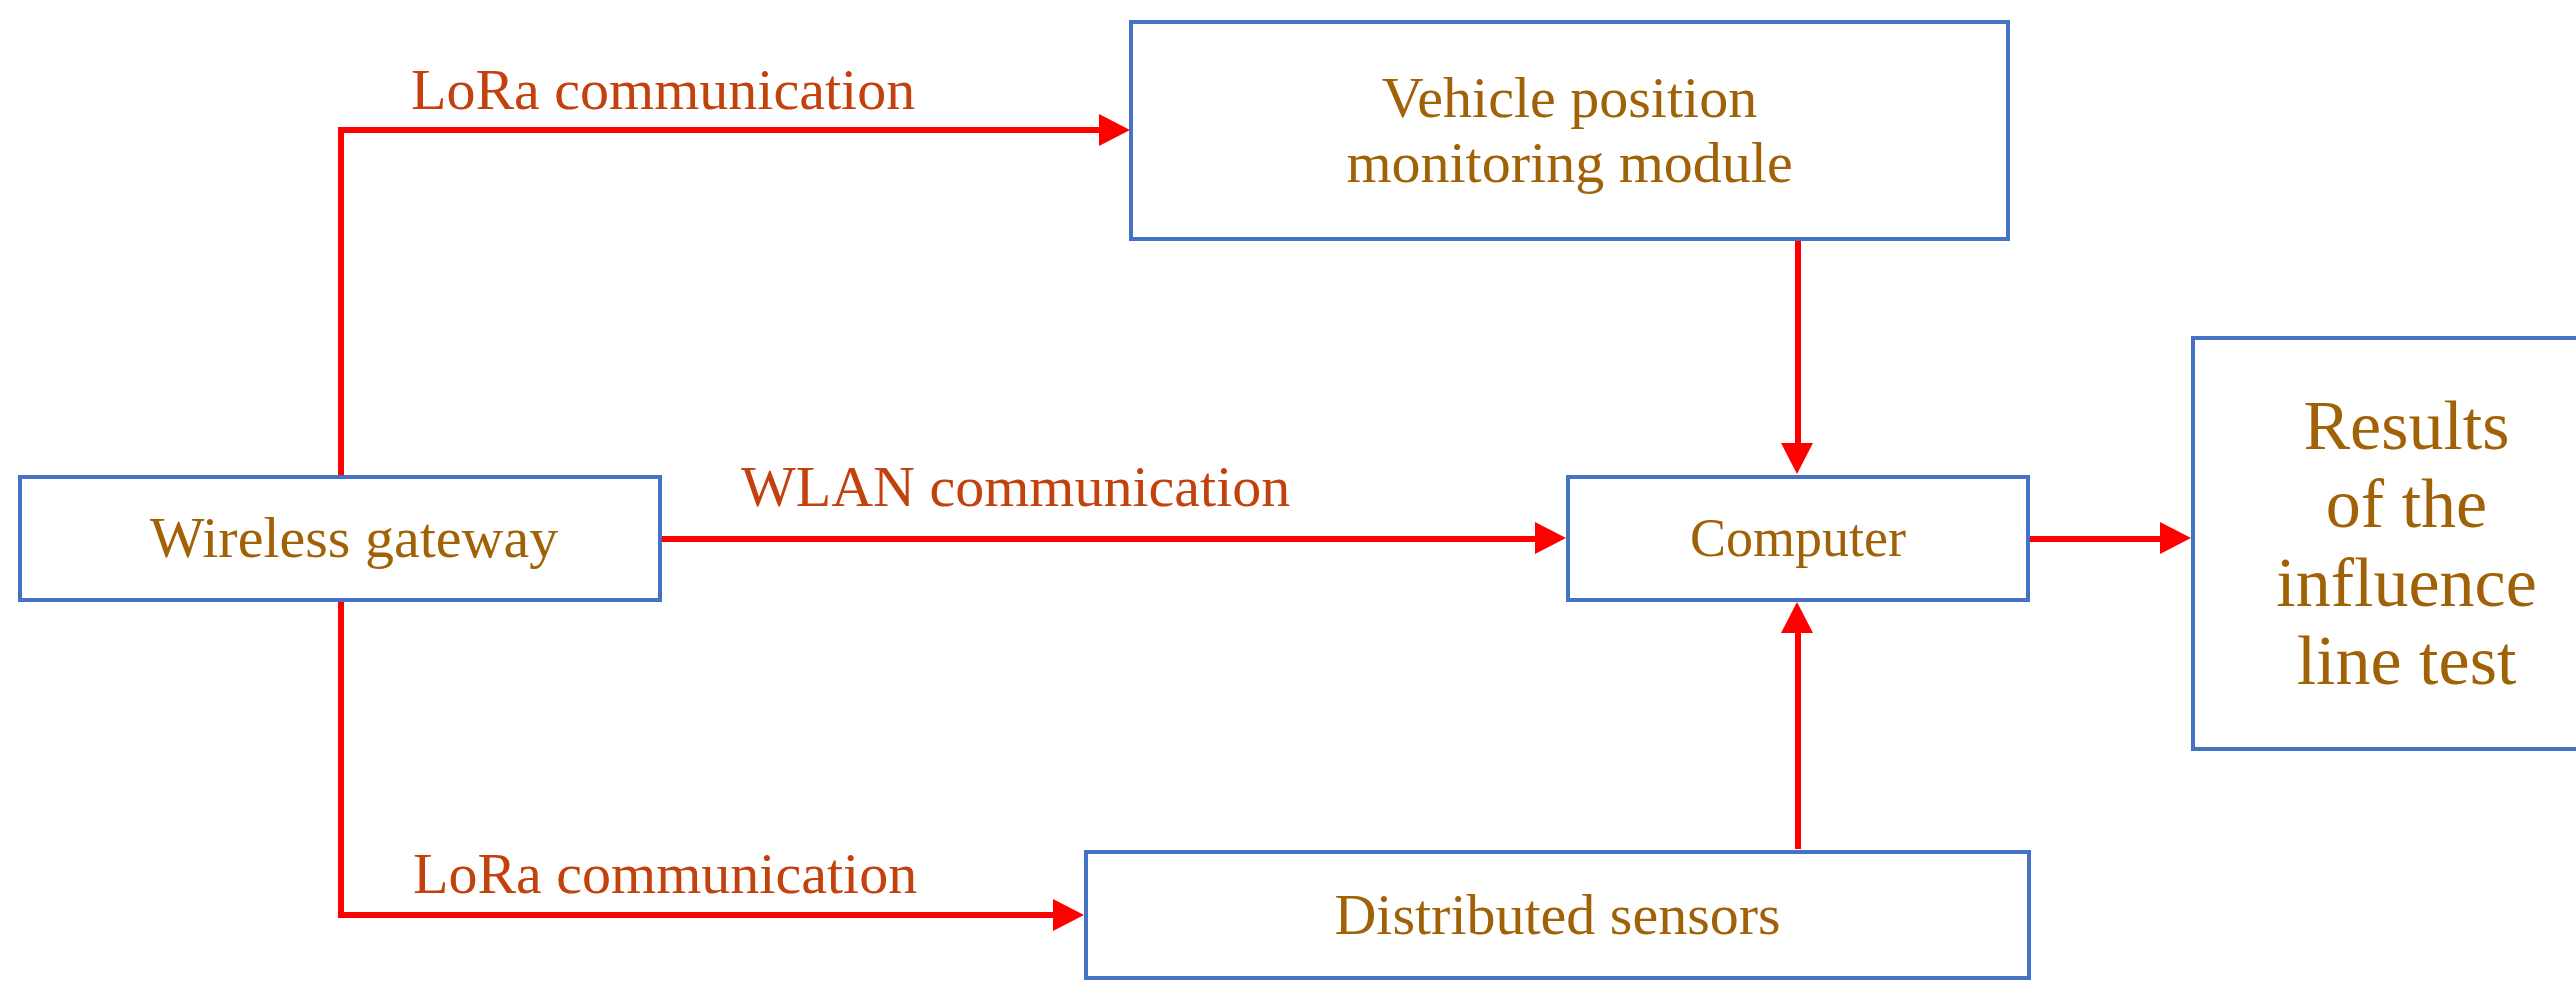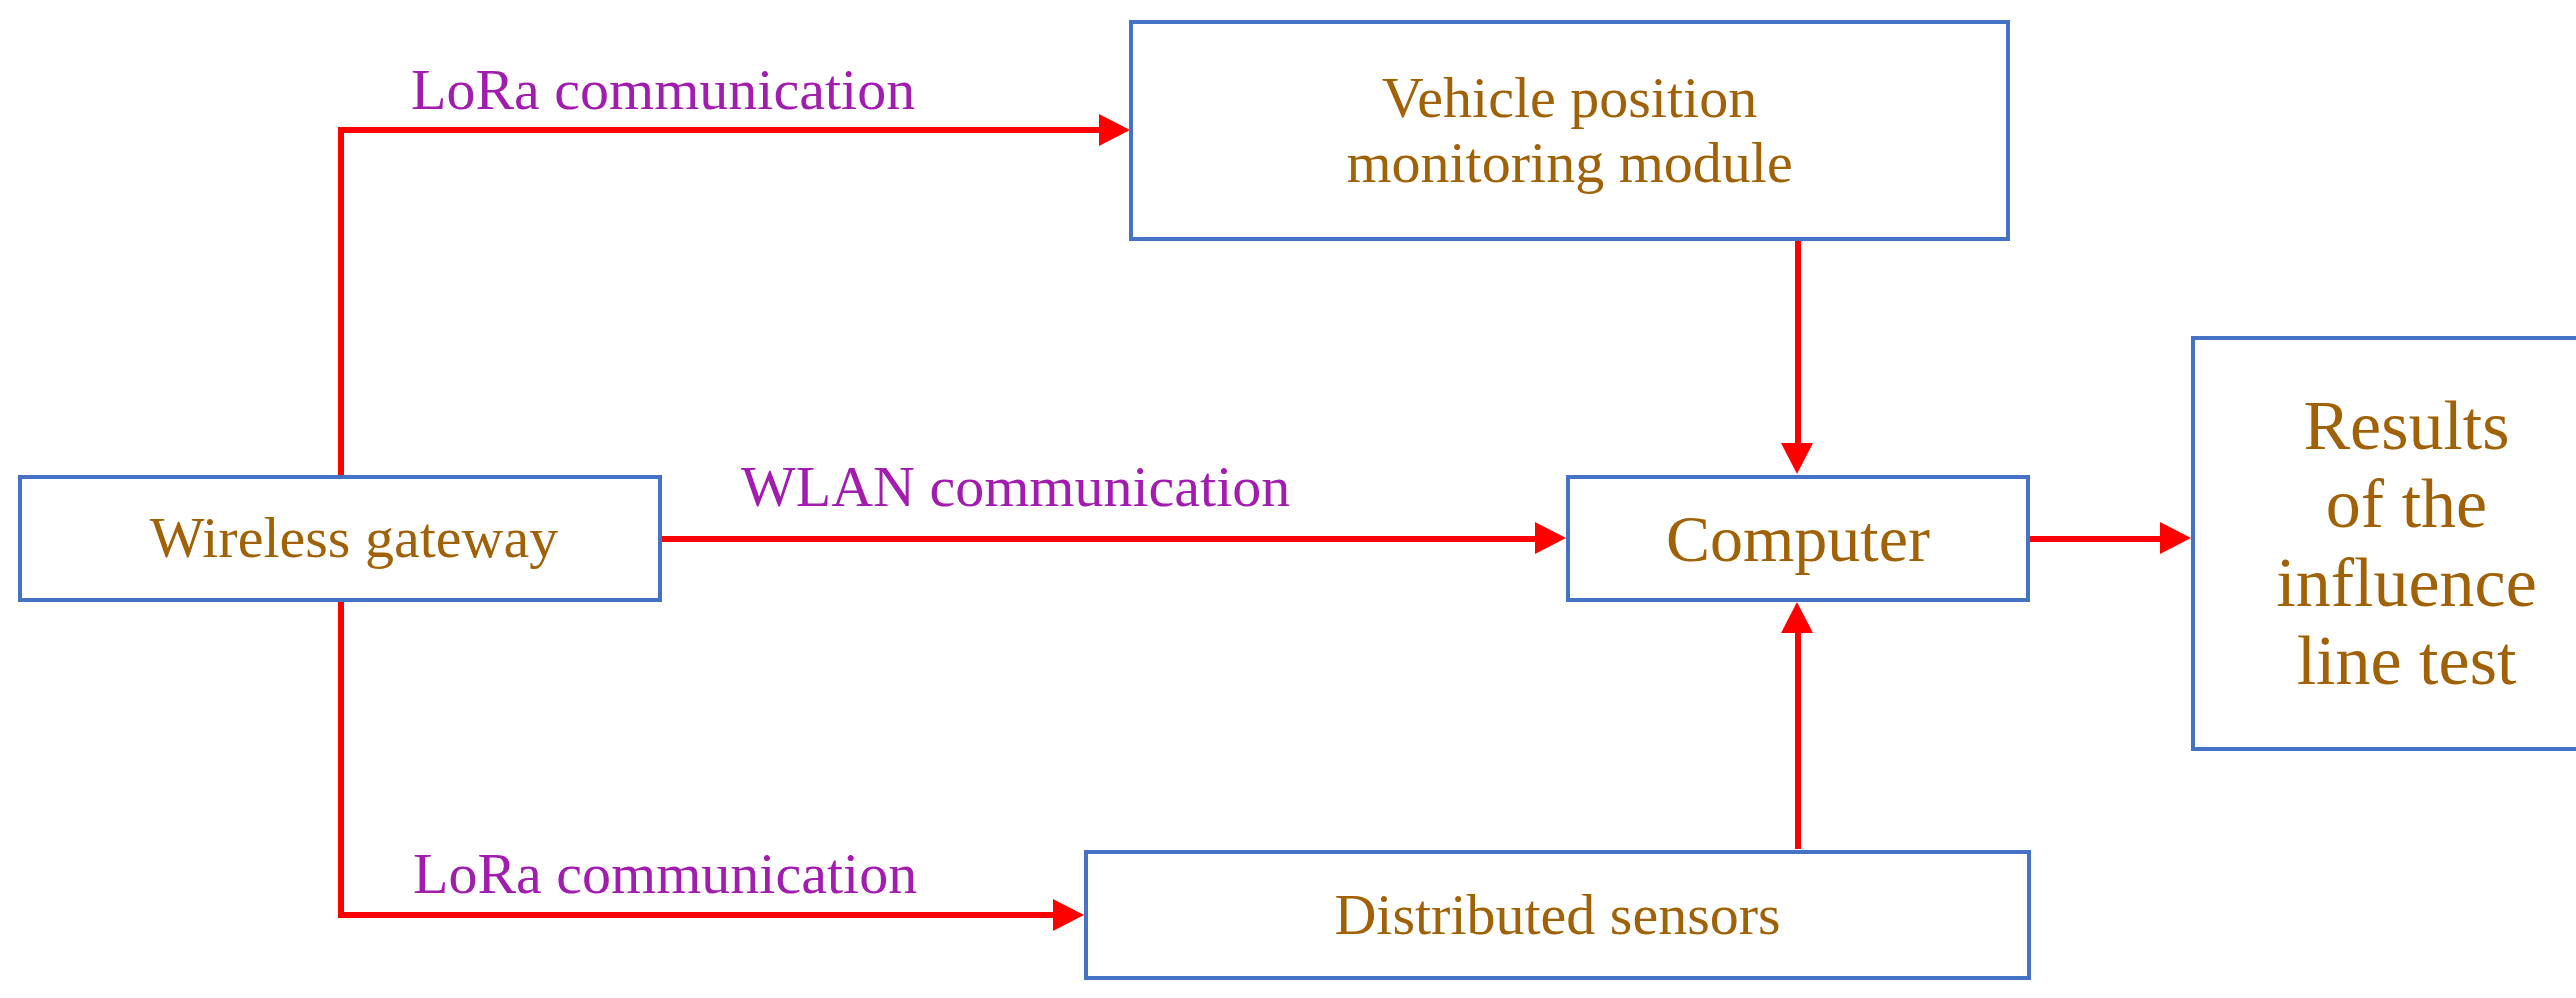--- a/index.html
+++ b/index.html
@@ -32,21 +32,21 @@
   }
   .node-label {
     display: block;
     width: 100%;
     padding: 0 5.5px;
     white-space: pre-line;
   }
 
   #node-wireless-gateway { left: 18px;   top: 475px; width: 644px; height: 127px; font-size: 58px; padding-left: 28px; }
   #node-vehicle-module   { left: 1129px; top: 20px;  width: 881px; height: 221px; font-size: 58px; }
-  #node-computer         { left: 1566px; top: 475px; width: 464px; height: 127px; font-size: 66px; }
+  #node-computer         { left: 1566px; top: 475px; width: 464px; height: 127px; font-size: 54px; }
   #node-results          { left: 2191px; top: 336px; width: 431px; height: 415px; font-size: 70px; text-align: center; }
   #node-distributed      { left: 1084px; top: 850px; width: 947px; height: 130px; font-size: 58px; }
 
   
   .edge-line {
     position: absolute;
     background: #FF0000;
     z-index: 2;
   }
   .h-line { height: 5.5px; }
@@ -70,21 +70,21 @@
   }
   .arrow-up {
     border-left: 16.4px solid transparent;
     border-right: 16.4px solid transparent;
     border-bottom: 31px solid #FF0000;
   }
 
   
   .edge-label {
     position: absolute;
-    color: #a21caf;
+    color: #c2410c;
     font-size: 58px;
     white-space: nowrap;
     z-index: 4;
     background: transparent;
   }
   #label-lora-top    { left: 411px;  top: 56px;  }
   #label-wlan        { left: 741px;  top: 453px; }
   #label-lora-bottom { left: 413px;  top: 840px; }
 </style>
 </head>

